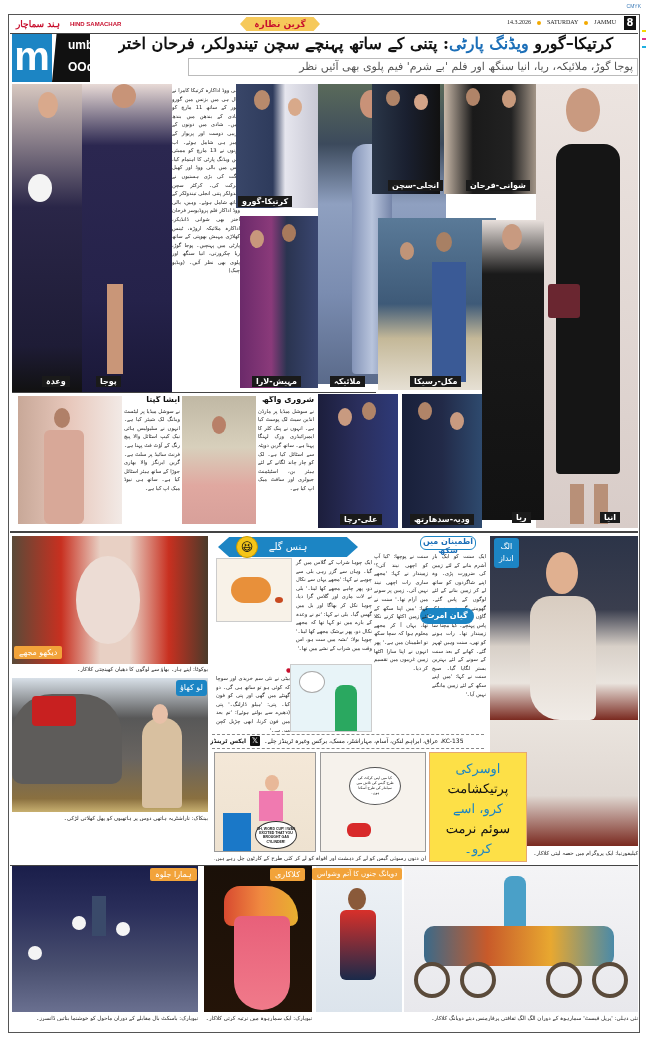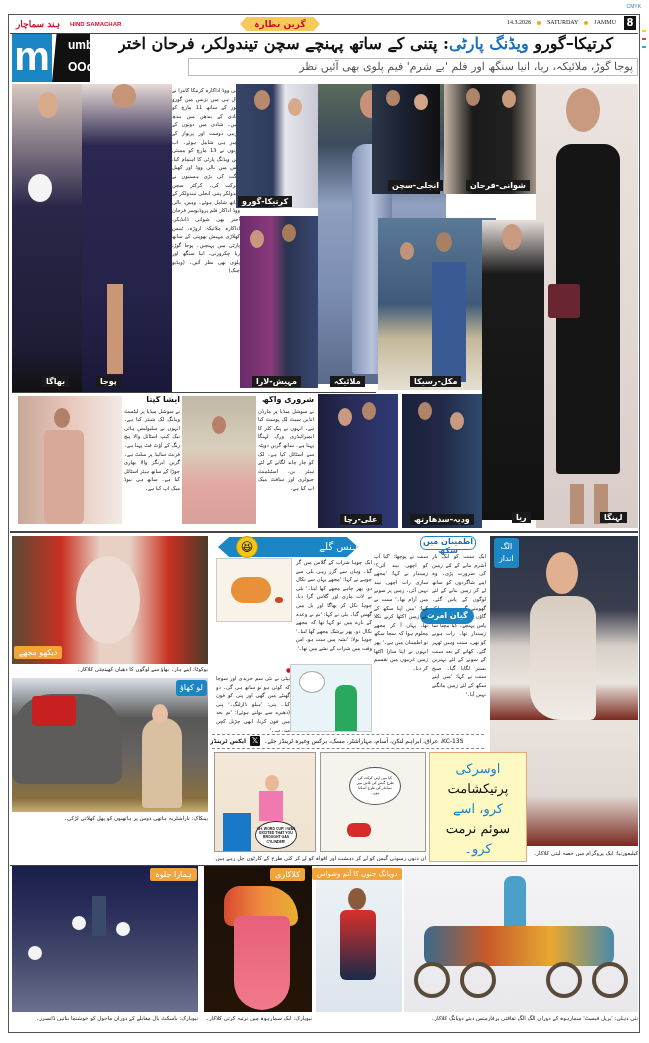--- a/index.html
+++ b/index.html
@@ -23,25 +23,25 @@
 .photo{position:absolute;overflow:hidden}
 .cap{position:absolute;background:#1a1a1a;color:#fff;font-size:8px;font-weight:bold;padding:1px 4px;direction:rtl;white-space:nowrap}
 .cap-or{position:absolute;background:#f2a33a;color:#fff;font-size:8px;padding:2px 5px;direction:rtl;border-radius:2px;white-space:nowrap}
 .cap-bl{position:absolute;background:#1c85c4;color:#fff;font-size:8px;padding:3px 5px;direction:rtl;border-radius:3px;text-align:center;line-height:12px}
 .txt{position:absolute;direction:rtl;font-size:5.2px;line-height:8.6px;color:#222;text-align:justify;overflow:hidden;font-family:"DejaVu Sans",sans-serif}
 .txt h4{font-size:8px;font-weight:bold;color:#111;margin-bottom:2px}
 .caption-line{position:absolute;direction:rtl;font-size:5.5px;color:#222;white-space:nowrap;overflow:hidden;text-align:right}
 .rule{position:absolute;background:#444}
 .hrule{height:1px}
 .dashed{position:absolute;border-top:1px dashed #888;height:0}
-.joke-banner{left:218px;top:537px;width:140px;height:20px;background:#1c85c4;clip-path:polygon(8% 0,92% 0,100% 50%,92% 100%,8% 100%,0 50%);color:#fff;font-size:10px;line-height:20px;direction:rtl}
+.joke-banner{left:218px;top:537px;width:140px;height:20px;background:#1c85c4;clip-path:polygon(8% 0,92% 0,100% 50%,92% 100%,8% 100%,0 50%);color:#fff;font-size:10px;text-align:center;line-height:20px;direction:rtl}
 .emoji{position:absolute;left:236px;top:536px;width:22px;height:22px;border-radius:50%;background:#f5c518;border:1px solid #c79a00;font-size:12px;line-height:20px;text-align:center}
 .trend{left:210px;top:735px;width:270px;height:11px;direction:rtl;font-size:6px;white-space:nowrap;overflow:hidden;text-align:right;display:flex;align-items:center;justify-content:flex-end;gap:4px}
 .x-icon{display:inline-block;width:10px;height:10px;background:#111;color:#fff;font-size:8px;line-height:10px;text-align:center;border-radius:1px;font-family:"Liberation Sans",sans-serif}
-.quote-box{left:429px;top:752px;width:98px;height:110px;border:1px solid #e6a870;background:#fef9c3;direction:rtl;text-align:center;font-size:13px;line-height:20px;padding-top:6px;font-family:"DejaVu Serif",serif}
+.quote-box{left:429px;top:752px;width:98px;height:110px;border:1px solid #e6a870;background:#fde047;direction:rtl;text-align:center;font-size:13px;line-height:20px;padding-top:6px;font-family:"DejaVu Serif",serif}
 .quote-box .b{color:#1c85c4}
 .quote-box .k{color:#111}
 .side-marks{right:3px;top:30px;width:4px;height:50px}
 </style>
 </head>
 <body>
 
 <div class="abs cmyk">CMYK</div>
 <div class="abs frame"></div>
 
@@ -66,21 +66,21 @@
 
 <div class="abs headline">
   <span>کرتیکا–گورو </span><span class="blue">ویڈنگ پارٹی</span><span>: پتنی کے ساتھ پہنچے سچن تیندولکر، فرحان اختر</span>
 </div>
 <div class="abs subhead">پوجا گوڑ، ملائیکہ، ریا، انیا سنگھ اور فلم 'بے شرم' فیم پلوی بھی آئیں نظر</div>
 
 <div class="photo" style="left:12px;top:84px;width:70px;height:308px;background:linear-gradient(180deg,#d8c8c0 0%,#2a2648 40%,#1e1c36 85%,#111 100%)">
   <div style="position:absolute;left:26px;top:8px;width:20px;height:26px;border-radius:50%;background:#d9a98c"></div>
   <div style="position:absolute;left:16px;top:90px;width:24px;height:28px;border-radius:50%;background:#f4f4f4"></div>
 </div>
-<div class="cap" style="left:42px;top:376px">بھاگا</div>
+<div class="cap" style="left:42px;top:376px">وعدہ</div>
 
 <div class="photo" style="left:82px;top:84px;width:90px;height:308px;background:linear-gradient(180deg,#e8dad6 0%,#2b2750 20%,#25224a 70%,#1a1838 100%)">
   <div style="position:absolute;left:30px;top:0;width:24px;height:24px;border-radius:50%;background:#c89478"></div>
   <div style="position:absolute;left:25px;top:200px;width:16px;height:90px;background:#c99678"></div>
 </div>
 <div class="cap" style="left:96px;top:376px">پوجا</div>
 
 <div class="txt" style="left:172px;top:86px;width:68px;height:300px">بالی ووڈ اداکارہ کرتیکا کامرا نے حال ہی میں بزنس مین گورو کپور کے ساتھ 11 مارچ کو شادی کے بندھن میں بندھ گئیں۔ شادی میں دونوں کے قریبی دوست اور پریوار کے ممبر ہی شامل ہوئے۔ اب دونوں نے 13 مارچ کو ممبئی میں ویڈنگ پارٹی کا اہتمام کیا، جس میں بالی ووڈ اور کھیل جگت کی بڑی ہستیوں نے شرکت کی۔ کرکٹر سچن تیندولکر پتنی انجلی تیندولکر کے ساتھ شامل ہوئے۔ وہیں، بالی ووڈ اداکار فلم پروڈیوسر فرحان اختر بھی شوانی ڈانڈیکر، اداکارہ ملائیکہ اروڑہ، ٹینس کھلاڑی مہیش بھوپتی کے ساتھ پارٹی میں پہنچیں۔ پوجا گوڑ، ریا چکرورتی، انیا سنگھ اور پلوی بھی نظر آئیں۔ (ویڈیو چیک)</div>
 
 <div class="photo" style="left:236px;top:84px;width:82px;height:124px;background:linear-gradient(90deg,#394668 0%,#2e3b5c 45%,#e6e6ee 60%,#c8c8d4 100%)">
@@ -107,21 +107,21 @@
 </div>
 <div class="cap" style="left:466px;top:180px">شوانی-فرحان</div>
 
 <div class="photo" style="left:536px;top:84px;width:102px;height:444px;background:linear-gradient(180deg,#ece4e0 0%,#d8ccc8 100%)">
   <div style="position:absolute;left:30px;top:4px;width:34px;height:44px;border-radius:50%;background:#c99a80"></div>
   <div style="position:absolute;left:20px;top:60px;width:64px;height:330px;background:#151515;border-radius:16px 16px 4px 4px"></div>
   <div style="position:absolute;left:12px;top:200px;width:32px;height:34px;background:#6a2630;border-radius:3px"></div>
   <div style="position:absolute;left:34px;top:400px;width:14px;height:40px;background:#b89078"></div>
   <div style="position:absolute;left:58px;top:400px;width:14px;height:40px;background:#b89078"></div>
 </div>
-<div class="cap" style="left:600px;top:512px">لہنگا</div>
+<div class="cap" style="left:600px;top:512px">انیا</div>
 
 <div class="photo" style="left:240px;top:216px;width:78px;height:172px;background:linear-gradient(90deg,#6b2a6a 0%,#8a3a7a 40%,#2a3450 60%,#3a4670 100%)">
   <div style="position:absolute;left:10px;top:14px;width:14px;height:18px;border-radius:50%;background:#c8987c"></div>
   <div style="position:absolute;left:42px;top:8px;width:14px;height:18px;border-radius:50%;background:#a87a5c"></div>
 </div>
 <div class="cap" style="left:252px;top:376px">مہیش-لارا</div>
 
 <div class="photo" style="left:378px;top:218px;width:118px;height:172px;background:linear-gradient(180deg,#5a7a98 0%,#3e5a78 50%,#c4b898 70%,#e6e0d4 100%)">
   <div style="position:absolute;left:22px;top:24px;width:14px;height:18px;border-radius:50%;background:#c09478"></div>
   <div style="position:absolute;left:58px;top:14px;width:16px;height:20px;border-radius:50%;background:#a88064"></div>

